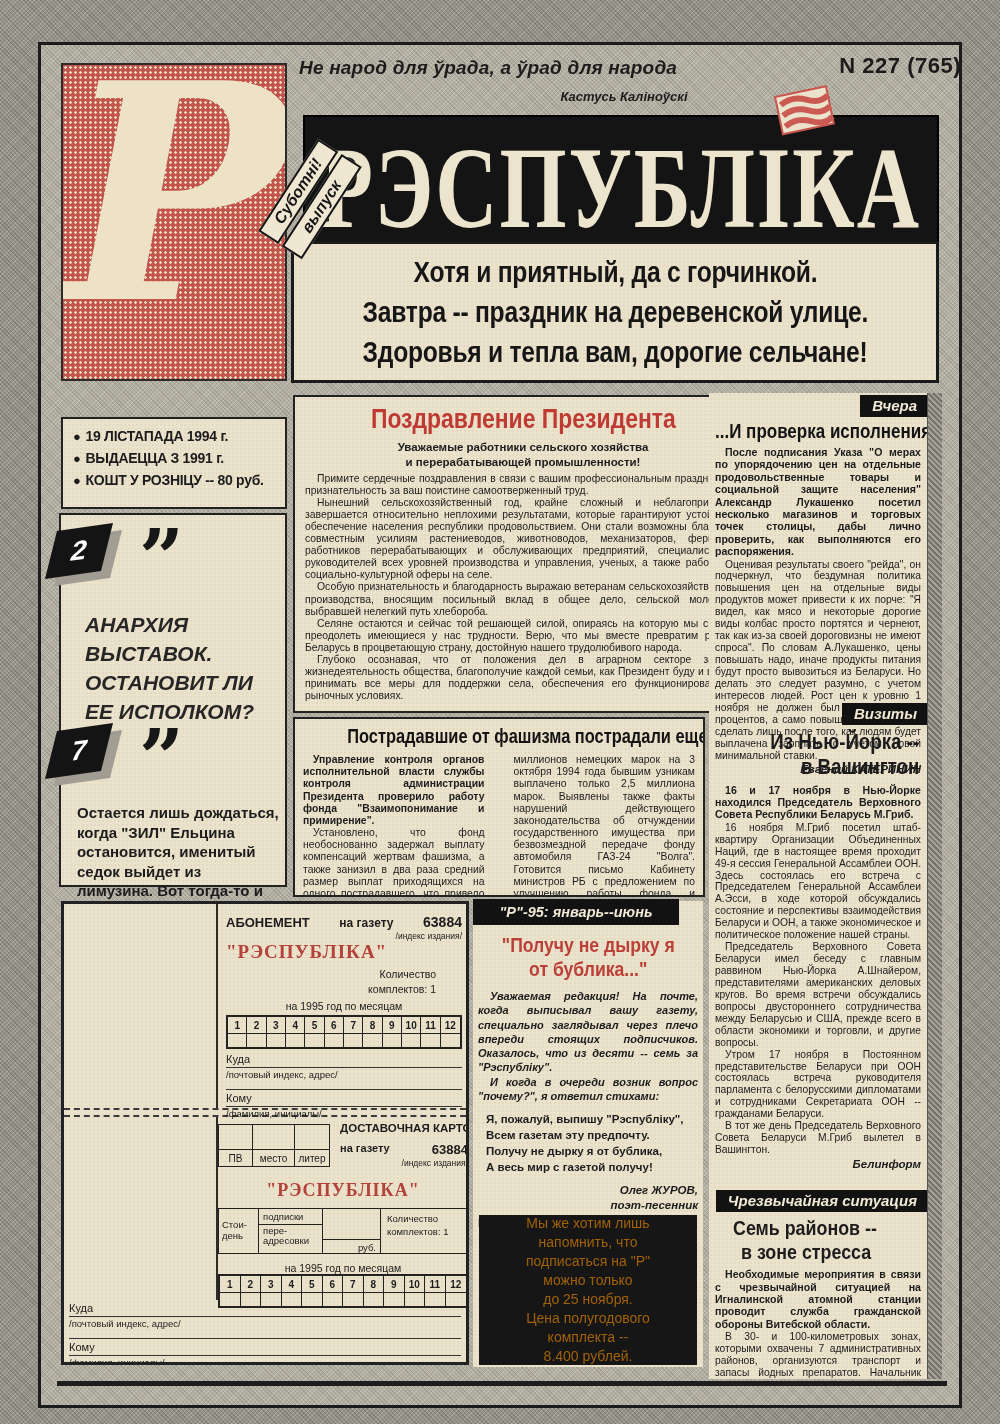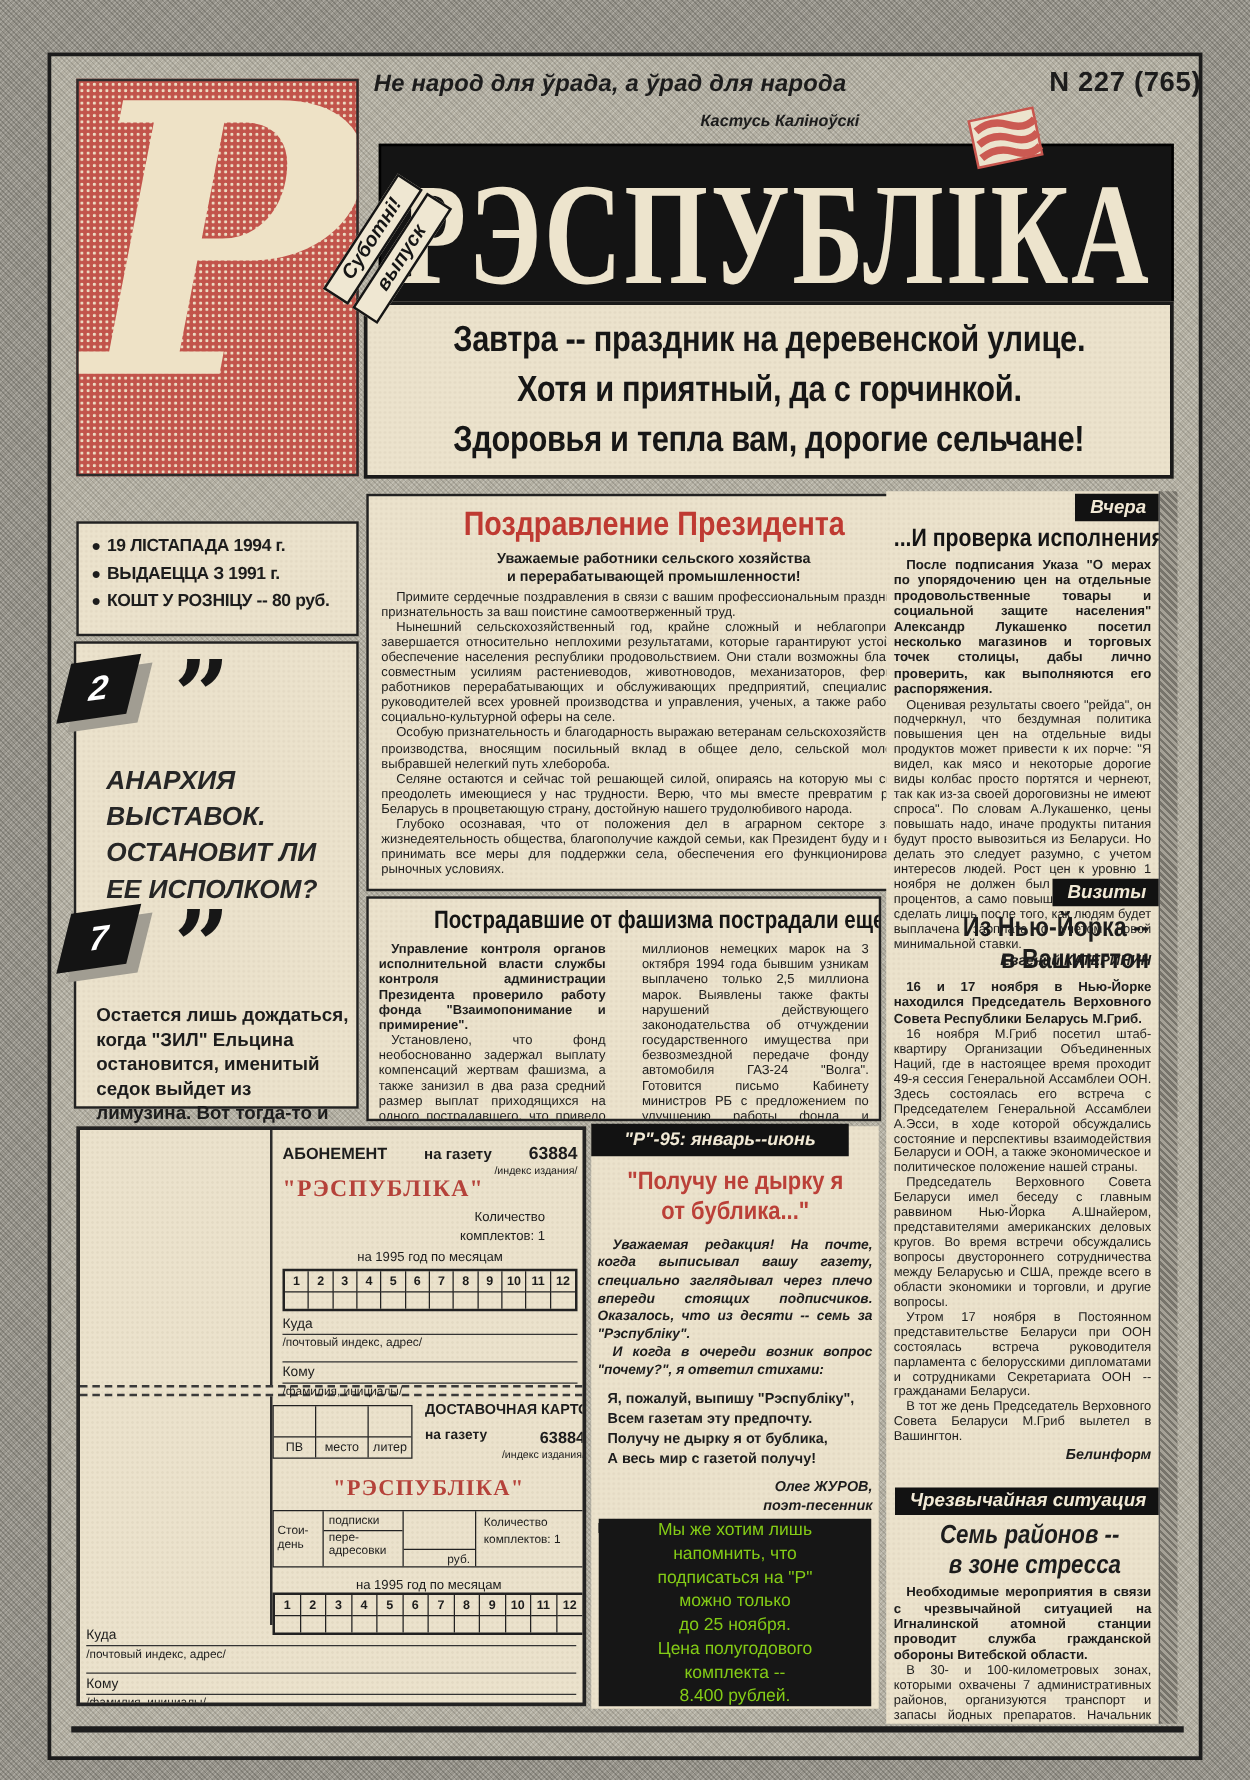--- a/index.html
+++ b/index.html
@@ -97,21 +97,21 @@
   .r-art { position:absolute; left:6px; width:206px; }
   .label-row-r { text-align:right; margin-right:-8px; }
   .label-box { display:inline-block; background:#121212; color:#f1e9d5; font-weight:bold; font-style:italic; font-size:15px; padding:2px 12px 3px; }
   .r-title-l { font-weight:bold; font-size:20px; color:#141414; }
   .r-lead { font-weight:bold; font-size:10.6px; line-height:1.17; text-align:justify; margin-top:3px; }
   .r-lead p, .r-body p { text-indent:10px; }
   .r-body { font-size:10.3px; line-height:1.16; text-align:justify; margin-top:1px; }
   .r-author { text-align:right; font-weight:bold; font-style:italic; font-size:11.5px; margin-top:2px; }
   .v-title { text-align:right; line-height:1.15; margin:4px 2px 4px 0; }
   .v-title .cond { font-weight:bold; font-size:22px; }
-  .e-title { text-align:right; line-height:1.15; margin:4px 0;font-style:italic; }
+  .e-title { text-align:center; line-height:1.15; margin:4px 0; }
   .e-title .cond { font-weight:bold; font-size:21px; }
   
   .form-box { left:20px; top:856px; width:408px; height:464px; border:3px solid #222; overflow:hidden; }
   .vd { position:absolute; width:2px; background:#2c2c2c; }
   .dash-sep { position:absolute; left:0; right:0; top:204px; height:9px; border-top:2px dashed #3a3a3a; border-bottom:2px dashed #3a3a3a; }
   .ab { position:absolute; left:154px; top:0; width:250px; padding:10px 6px 0 8px; }
   .ab-row1 { display:flex; justify-content:space-between; align-items:baseline; font-weight:bold; }
   .ab-t1 { font-size:13px; } .ab-t2 { font-size:12px; } .ab-idx { font-size:14px; }
   .idx-note { text-align:right; font-size:8.5px; margin-top:1px; }
   .paper-red { color:#b5423a; font-family:"Liberation Serif", serif; font-weight:bold; font-size:19px; letter-spacing:1px; }
@@ -152,21 +152,21 @@
   .lt-label { position:absolute; left:0; top:-2px; width:206px; height:26px; background:#121212; color:#f1e9d5;
     font-weight:bold; font-style:italic; font-size:14.5px; display:flex; align-items:center; justify-content:center; white-space:nowrap; }
   .lt-title { text-align:center; margin-top:32px; line-height:1.2; }
   .lt-title .cond { color:#bb4038; font-weight:bold; font-size:20px; transform:scaleX(.88); }
   .lt-body { margin-top:8px; font-style:italic; font-weight:bold; font-size:11px; line-height:1.3; text-align:justify; }
   .lt-body p { text-indent:12px; }
   .poem { margin:9px 0 0 8px; font-weight:bold; font-size:11.5px; line-height:1.38; }
   .lt-author { text-align:right; font-weight:bold; font-style:italic; font-size:11.5px; line-height:1.3; margin-top:7px; }
   .lt-city { font-weight:bold; font-size:11.5px; margin-top:4px; }
   .lt-thanks { font-weight:bold; font-size:11.5px; margin-top:6px; text-indent:12px; line-height:1.3; }
-  .reminder { position:absolute; left:6px; top:314px; width:218px; height:150px; background:#161616; color:#84cc16;
+  .reminder { position:absolute; left:6px; top:314px; width:218px; height:150px; background:#161616; color:#a16207;
     font-size:14px; line-height:1.35; text-align:center; display:flex; align-items:center; justify-content:center;
     white-space:pre-line; padding:4px; }
   .bottom-rule { left:16px; top:1336px; width:890px; height:5px; background:#1d1d1d; }
 </style>
 </head>
 <body>
 
 <div class="page">
 
   <div class="abs logo-box">
@@ -190,22 +190,22 @@
     </svg>
   </div>
   <div class="abs badge-wrap">
     <div class="badge-rot">
       <div class="ribbon">Суботні!</div>
       <div class="ribbon">выпуск</div>
     </div>
   </div>
 
   <div class="abs headline-box cream">
+    <div><span class="headline-line cond oc">Хотя и приятный, да с горчинкой.</span></div>
     <div><span class="headline-line cond oc">Завтра -- праздник на деревенской улице.</span></div>
-    <div><span class="headline-line cond oc">Хотя и приятный, да с горчинкой.</span></div>
     <div><span class="headline-line cond oc">Здоровья и тепла вам, дорогие сельчане!</span></div>
   </div>
 
   <div class="abs info-box cream">
     <div class="info-item">
       <span class="bullet">●</span>
       <span>19 ЛІСТАПАДА 1994 г.</span>
     </div>
     <div class="info-item">
       <span class="bullet">●</span>

